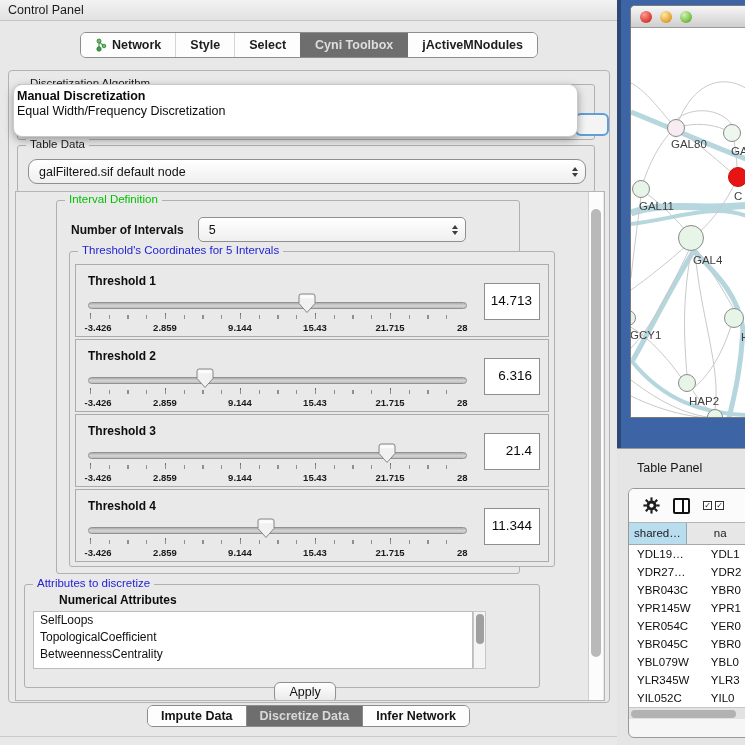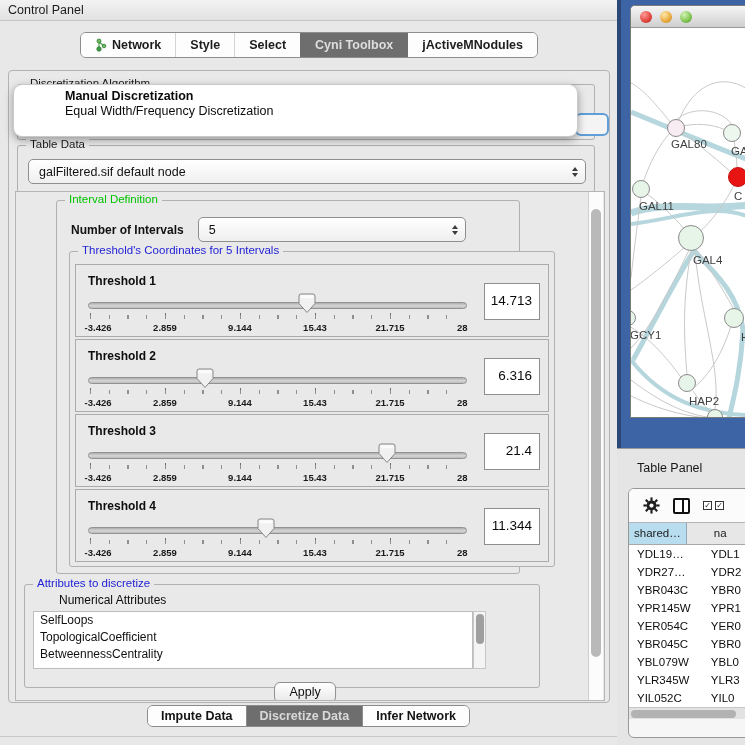--- a/index.html
+++ b/index.html
@@ -44,21 +44,21 @@
 
   
   #focused-combo{position:absolute;left:557px;top:28px;width:34px;height:23px;
     border:2.5px solid #5f9ed6;border-radius:6px;background:#f4f4f4;z-index:5;}
 
   
   .popup{position:absolute;left:13px;top:84px;width:565px;height:53px;background:#ffffff;
     border:1px solid #c9c9c9;border-radius:9px;box-shadow:0 3px 9px rgba(0,0,0,.35);z-index:10;
     padding-top:4px;}
   .popup .hint{font-size:12px;color:#b6b6b6;text-align:center;height:16px;}
-  .popup .opt{font-size:12.5px;color:#0b0b0b;padding:0 3px 0 3px;height:15px;line-height:15px;margin-left:48px;}
+  .popup .opt{font-size:12.5px;color:#0b0b0b;padding:0 3px 0 3px;height:15px;line-height:15px;}
   .popup .opt.hl{font-weight:bold;}
 
   
   #scrollpane{position:absolute;left:6px;top:120px;width:590px;height:510px;
     border:1px solid #b5b5b5;background:#e9e9e9;overflow:hidden;}
   #vscroll{position:absolute;right:1px;top:0;width:15px;height:508px;background:#fcfcfc;border-left:1px solid #cfcfcf;}
   #vscroll .thumb{position:absolute;left:2px;top:17px;width:10px;height:448px;background:#b9b9b9;border-radius:5px;}
 
   #interval-group{position:absolute;left:40px;top:8px;width:464px;height:374px;}
   .noi-row{position:absolute;left:14px;top:16px;display:flex;align-items:center;gap:14px;}
@@ -83,21 +83,21 @@
   .ticklabels span:nth-child(3){left:40%;}
   .ticklabels span:nth-child(4){left:60%;}
   .ticklabels span:nth-child(5){left:80%;}
   .ticklabels span:nth-child(6){left:100%;transform:translateX(-75%);}
   .thumb-svg{position:absolute;top:2px;transform:translateX(-50%);}
   .tvalue{position:absolute;right:8px;top:18px;width:56px;height:37px;background:#fff;
     border:1px solid #8e8e8e;font-size:13.5px;color:#0a0a0a;text-align:right;
     padding:9px 7px 0 0;}
 
   #attr-group{position:absolute;left:8px;top:392px;width:516px;height:104px;}
-  .attr-listlabel{position:absolute;left:10px;top:8px;font-size:12px;font-weight:normal;color:#0c0c0c;padding-left:24px;}
+  .attr-listlabel{position:absolute;left:10px;top:8px;font-size:12px;font-weight:bold;color:#0c0c0c;padding-left:24px;}
   .attr-list{position:absolute;left:8px;top:26px;width:440px;height:58px;background:#fff;
     border:1px solid #bdbdbd;overflow:hidden;font-size:12px;color:#111;}
   .attr-list .li{height:17px;line-height:17px;padding-left:6px;}
   .attr-vscroll{position:absolute;left:448px;top:26px;width:13px;height:58px;background:#f4f4f4;border:1px solid #c6c6c6;}
   .attr-vscroll .thumb{position:absolute;left:1.5px;top:2px;width:8px;height:30px;background:#9f9f9f;border-radius:4px;}
 
   .apply-btn{position:absolute;left:50%;top:490px;transform:translateX(-58%);
     width:62px;height:21px;background:linear-gradient(#ffffff,#e8e8e8);
     border:1px solid #8f8f8f;border-radius:6px;font-size:12.5px;color:#111;
     text-align:center;line-height:19px;}
@@ -186,21 +186,21 @@
 
   <div class="outer-panel">
 
     <div class="group" id="algo-group">
       <span class="gtitle">Discretization Algorithm</span>
       <div id="focused-combo"></div>
     </div>
 
     <div class="group" id="tabledata-group">
       <span class="gtitle">Table Data</span>
-      <div class="combo" style="position:absolute;left:10px;top:13px;width:558px;">
+      <div class="combo" style="position:absolute;left:10px;top:13px;width:558px;border-radius:9px;">
         <span>galFiltered.sif default node</span>
         <span class="spinner">
             <span class="spin-up"></span>
             <span class="spin-down"></span>
           </span>
       </div>
     </div>
 
     <div id="scrollpane">
 

